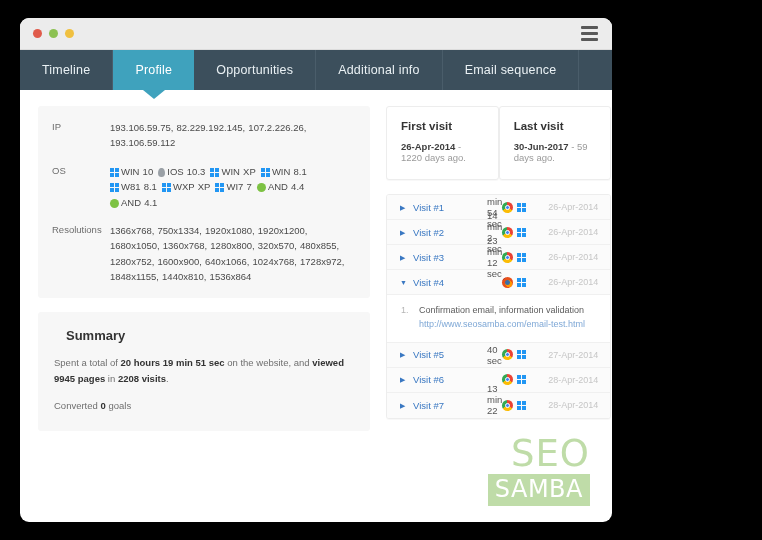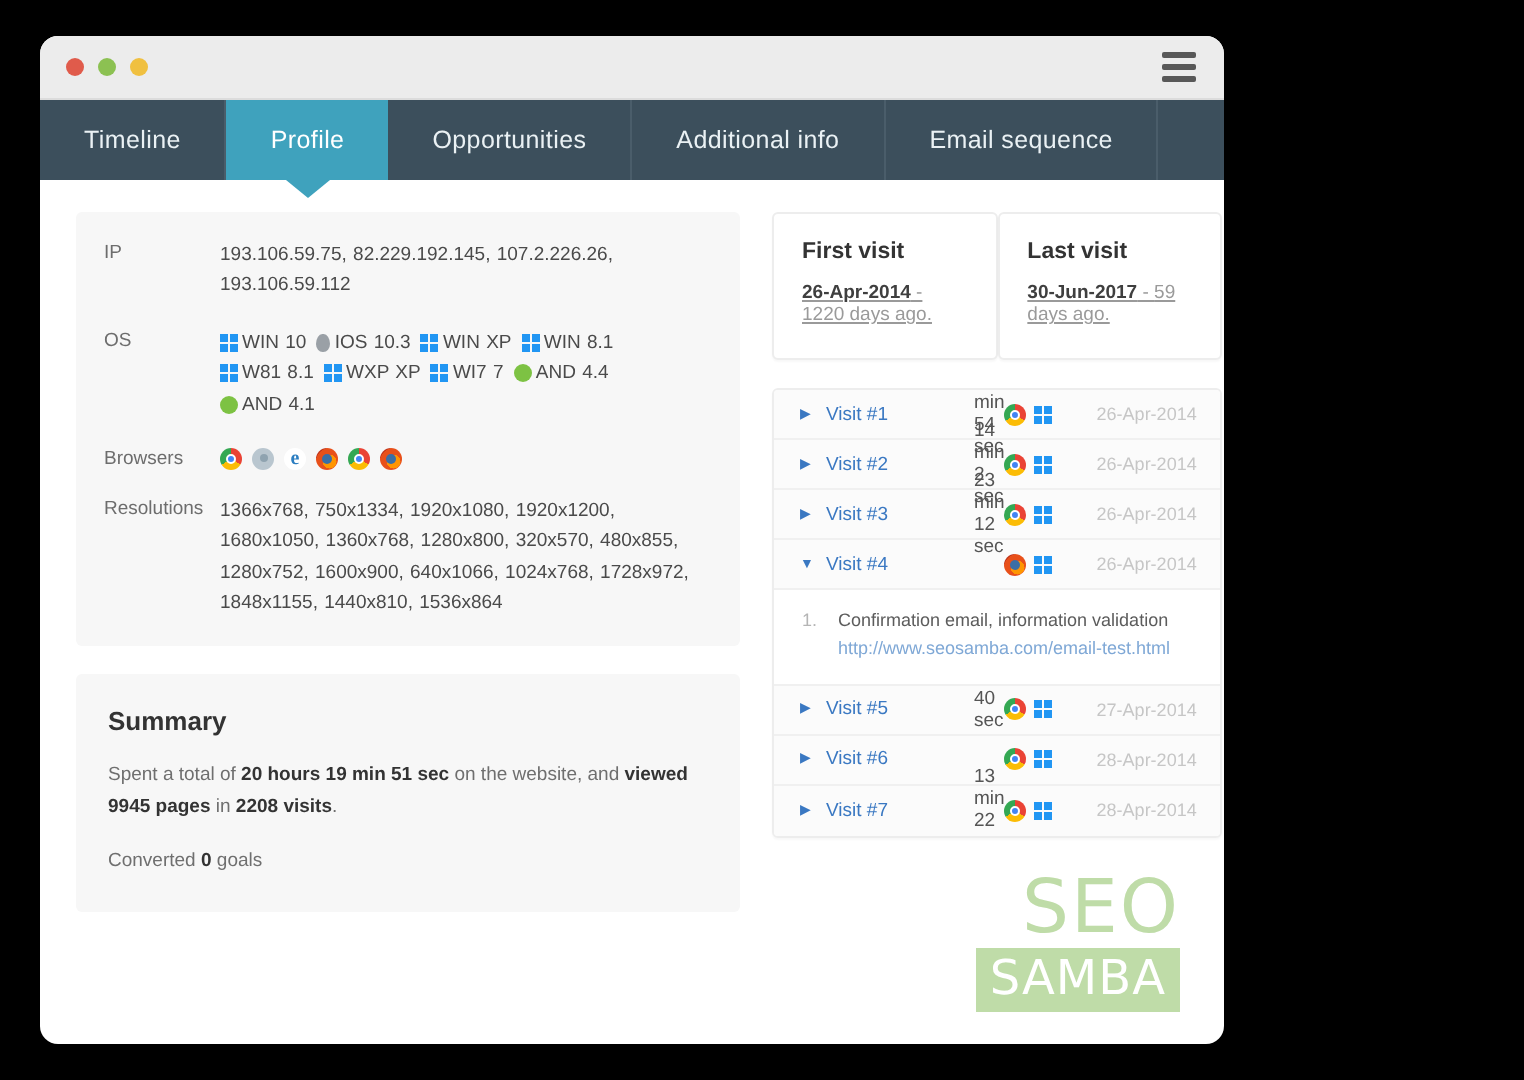--- a/index.html
+++ b/index.html
@@ -72,33 +72,33 @@
   .b-safari{background:#b9c6cf;}
   .b-safari:after{content:"";position:absolute;left:3.5px;top:3.5px;width:4px;height:4px;
       border-radius:50%;background:#8fa3b0;}
   .b-edge{background:#ffffff;color:#2c7ec1;font-size:10px;line-height:11px;
       text-align:center;font-family:"Liberation Serif",serif;font-weight:bold;}
   .b-ff{background:radial-gradient(circle at 62% 62%,#ff9500 0 35%,#e8501a 36% 70%,#c0341a 71% 100%);}
   .b-ff:after{content:"";position:absolute;left:3px;top:3px;width:5px;height:5px;
       border-radius:50%;background:#3b6ea5;}
   
   .summary{margin-top:14px;padding:16px 16px 18px 16px;}
-  .summary h3{margin:0 0 12px 0;font-size:13px;color:#333;font-weight:bold;}
+  .summary h3{margin:0 0 12px 12px;font-size:13px;color:#333;font-weight:bold;}
   .summary p{margin:0 0 11px 0;font-size:9.5px;color:#6f6f6f;line-height:1.65;}
   .summary p:last-child{margin-bottom:0;}
   .summary b{color:#333333;}
   
   .visit-cards{display:flex;}
   .vcard{
     flex:1;background:#ffffff;border:1px solid #ededed;border-radius:3px;
     padding:13px 14px 16px 14px;box-sizing:border-box;min-height:66px;
     box-shadow:0 1px 1px rgba(0,0,0,.03);
   }
   .vcard h4{margin:0 0 9px 0;font-size:11.5px;color:#333;font-weight:bold;}
-  .vcard p{margin:0;font-size:9.5px;color:#9a9a9a;text-decoration:underline;}
+  .vcard p{margin:0;font-size:9.5px;color:#9a9a9a;}
   .vcard p b{color:#3f3f3f;}
   
   .vlist{margin-top:14px;border:1px solid #ededed;border-radius:3px;overflow:hidden;
          background:#ffffff;box-shadow:0 1px 1px rgba(0,0,0,.03);}
   .vrow{
     display:flex;align-items:center;height:25px;border-bottom:1px solid #f0f0f0;
     background:#fbfbfb;padding:0 12px 0 13px;box-sizing:border-box;cursor:pointer;
   }
   .vrow:last-child{border-bottom:none;}
   .caret{width:13px;flex:0 0 13px;color:#3a78c2;font-size:7px;line-height:1;}
@@ -168,31 +168,20 @@
         <div class="info-row">
           <div class="info-label">IP</div>
           <div class="info-val">193.106.59.75, 82.229.192.145, 107.2.226.26, 193.106.59.112</div>
         </div>
 
         <div class="info-row">
           <div class="info-label">OS</div>
           <div class="info-val" id="os-list"><span class="os-item"><span class="ic ic-win"></span><span>WIN 10</span></span> <span class="os-item"><span class="ic ic-apple"></span><span>IOS 10.3</span></span> <span class="os-item"><span class="ic ic-win"></span><span>WIN XP</span></span> <span class="os-item"><span class="ic ic-win"></span><span>WIN 8.1</span></span> <span class="os-item"><span class="ic ic-win"></span><span>W81 8.1</span></span> <span class="os-item"><span class="ic ic-win"></span><span>WXP XP</span></span> <span class="os-item"><span class="ic ic-win"></span><span>WI7 7</span></span> <span class="os-item"><span class="ic ic-droid"></span><span>AND 4.4</span></span> <span class="os-item"><span class="ic ic-droid"></span><span>AND 4.1</span></span> </div>
         </div>
 
-        <div class="info-row">
-          <div class="info-label">Browsers</div>
-          <div class="info-val browsers" id="browser-list">
-              <span class="b b-chrome"></span>
-              <span class="b b-safari"></span>
-              <span class="b b-edge">e</span>
-              <span class="b b-ff"></span>
-              <span class="b b-chrome"></span>
-              <span class="b b-ff"></span>
-            </div>
-        </div>
 
         <div class="info-row">
           <div class="info-label">Resolutions</div>
           <div class="info-val">1366x768, 750x1334, 1920x1080, 1920x1200, 1680x1050, 1360x768, 1280x800, 320x570, 480x855, 1280x752, 1600x900, 640x1066, 1024x768, 1728x972, 1848x1155, 1440x810, 1536x864</div>
         </div>
 
       </div>
 
       <div class="card summary">
         <h3>Summary</h3>

